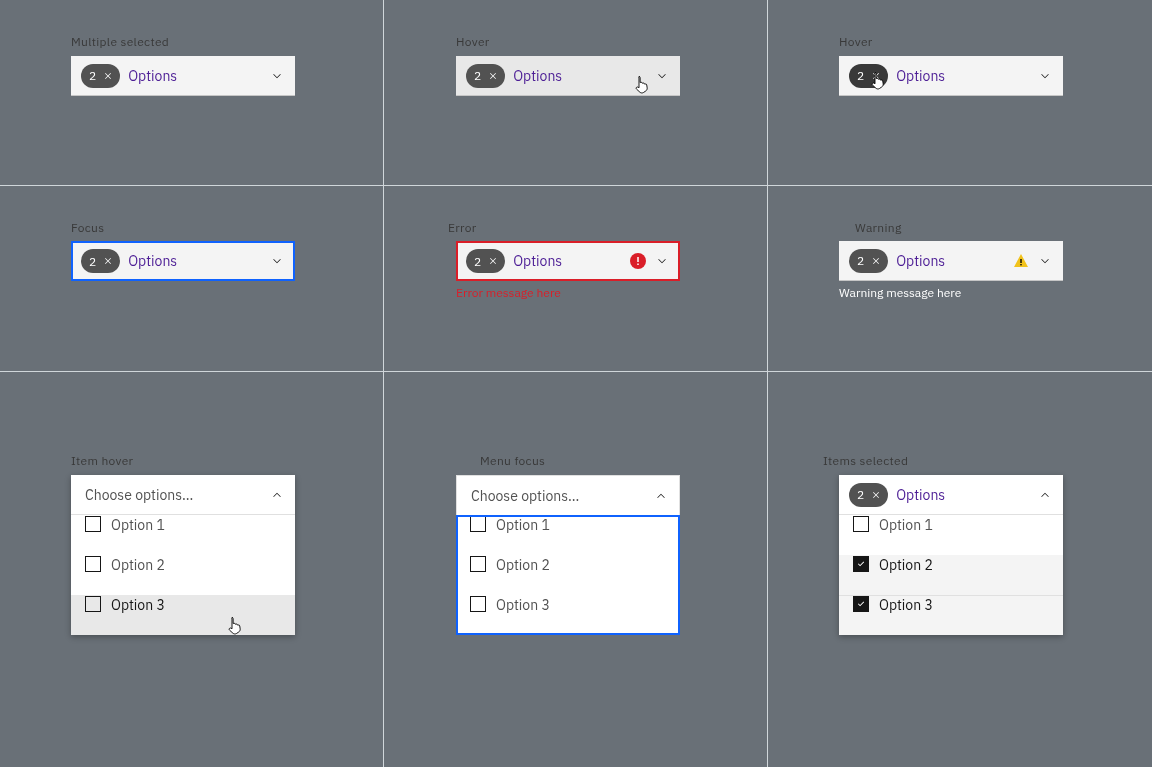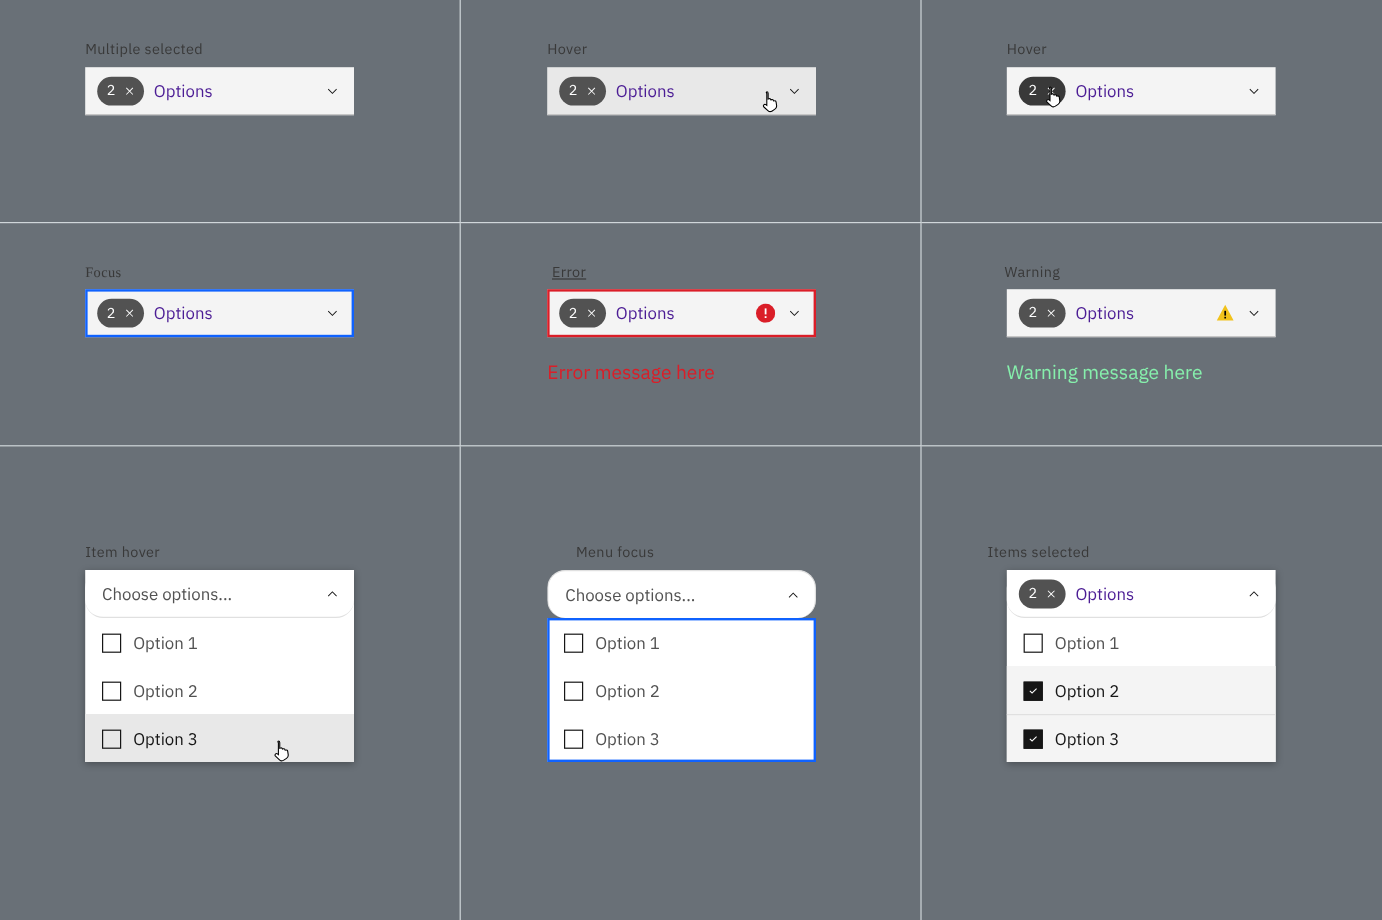--- a/index.html
+++ b/index.html
@@ -44,21 +44,21 @@
     border-bottom: 1px solid #c6c6c6;
     display: flex;
     align-items: center;
     padding: 0 10px 0 10px;
     position: relative;
     font-size: 14px;
   }
   .ms-field.hover { background: #e8e8e8; }
   .ms-field.focus { outline: 2px solid #0f62fe; outline-offset: -2px; border-bottom: none; }
   .ms-field.error { outline: 2px solid #da1e28; outline-offset: -2px; border-bottom: none; }
-  .ms-field.open-top { background: #ffffff; border-bottom: 1px solid #e0e0e0; border-radius: 15px; }
+  .ms-field.open-top { background: #ffffff; border-bottom: 1px solid #e0e0e0; }
 
   .tag {
     background: #525252;
     color: #ffffff;
     border-radius: 12px;
     height: 24px;
     display: inline-flex;
     align-items: center;
     font-size: 12px;
     padding: 0 4px 0 8px;
@@ -79,38 +79,37 @@
   }
 
   .status-icon {
     width: 16px; height: 16px;
     display: flex; align-items: center; justify-content: center;
     margin-left: auto;
     margin-right: 8px;
   }
 
   .help-msg {
-    font-size: 16px;
-    margin-top: 20px;
+    font-size: 12px;
+    margin-top: 4px;
   }
   .help-msg.error-text { color: #da1e28; }
-  .help-msg.warn-text { color: #86efac; }
+  .help-msg.warn-text { color: #ffffff; }
 
   .menu {
     width: 224px;
     background: #ffffff;
     box-shadow: 0 2px 6px rgba(0,0,0,0.3);
   }
   .menu.focus-menu { outline: 2px solid #0f62fe; outline-offset: -2px; box-shadow:none; border: none; }
   .menu.items-selected .ms-field { border-bottom: 1px solid #e0e0e0; }
 
   .menu-item {
     height: 40px;
     display: flex;
-    align-items: center;
     padding: 0 14px;
     font-size: 14px;
     color: #525252;
     border-top: 1px solid transparent;
   }
   .menu-item.hover { background: #e8e8e8; color: #161616; }
   .menu-item.selected { background: #f4f4f4; color: #161616; }
   .menu-item + .menu-item { }
   .menu.items-selected .menu-item.selected + .menu-item.selected { border-top: 1px solid #e0e0e0; }
 
@@ -210,21 +209,21 @@
       </div>
       <div class="cursor" style="left:30px; top:14px;">
         <svg width="18" height="20" viewBox="0 0 24 26">
           <path fill="#fff" stroke="#000" stroke-width="1.2" d="M8 3c1 0 1.5.8 1.5 1.8V11l1-.3c.8-.3 1.7.2 1.9 1l.1.3 1.1-.3c.8-.2 1.6.3 1.8 1.1l.1.4 1.1-.2c.8-.2 1.6.4 1.7 1.2l.6 4c.2 1.6-.5 3.2-1.9 4.1l-3 2c-1.5 1-3.5.8-4.8-.4l-4.4-4c-.7-.6-.8-1.7-.1-2.4.6-.6 1.5-.7 2.2-.2l1.1.8V4.8C7 3.8 7.5 3 8.5 3z"></path>
         </svg>
       </div>
     </div>
   </div>
 
   <div class="cell">
-    <div class="label" style="left:71px;font-family:Liberation Serif, serif;">Focus</div>
+    <div class="label" style="left:71px;">Focus</div>
     <div class="field-wrap" style="left:71px; top:55px;">
       <div class="ms-field focus">
         <span class="tag">
           <span class="tag-count">2</span>
           <span class="tag-x">
             <svg width="12" height="12" viewBox="0 0 32 32">
                 <polygon fill="#fff" points="24 9.4 22.6 8 16 14.6 9.4 8 8 9.4 14.6 16 8 22.6 9.4 24 16 17.4 22.6 24 24 22.6 17.4 16"></polygon>
               </svg>
           </span>
         </span>
@@ -232,21 +231,21 @@
         <span class="chevron">
           <svg width="12" height="12" viewBox="0 0 16 16">
               <path fill="#161616" d="M8 11L3 6l.7-.7L8 9.6l4.3-4.3.7.7z"></path>
             </svg>
         </span>
       </div>
     </div>
   </div>
 
   <div class="cell">
-    <div class="label" style="left:76px;text-decoration:underline;">Error</div>
+    <div class="label" style="left:64px;">Error</div>
     <div class="field-wrap" style="left:72px; top:55px;">
       <div class="ms-field error">
         <span class="tag">
           <span class="tag-count">2</span>
           <span class="tag-x">
             <svg width="12" height="12" viewBox="0 0 32 32">
                 <polygon fill="#fff" points="24 9.4 22.6 8 16 14.6 9.4 8 8 9.4 14.6 16 8 22.6 9.4 24 16 17.4 22.6 24 24 22.6 17.4 16"></polygon>
               </svg>
           </span>
         </span>
@@ -262,21 +261,21 @@
           <svg width="12" height="12" viewBox="0 0 16 16">
               <path fill="#161616" d="M8 11L3 6l.7-.7L8 9.6l4.3-4.3.7.7z"></path>
             </svg>
         </span>
       </div>
       <div class="help-msg error-text">Error message here</div>
     </div>
   </div>
 
   <div class="cell">
-    <div class="label" style="left:69px;">Warning</div>
+    <div class="label" style="left:87px;">Warning</div>
     <div class="field-wrap" style="left:71px; top:55px;">
       <div class="ms-field">
         <span class="tag">
           <span class="tag-count">2</span>
           <span class="tag-x">
             <svg width="12" height="12" viewBox="0 0 32 32">
                 <polygon fill="#fff" points="24 9.4 22.6 8 16 14.6 9.4 8 8 9.4 14.6 16 8 22.6 9.4 24 16 17.4 22.6 24 24 22.6 17.4 16"></polygon>
               </svg>
           </span>
         </span>

